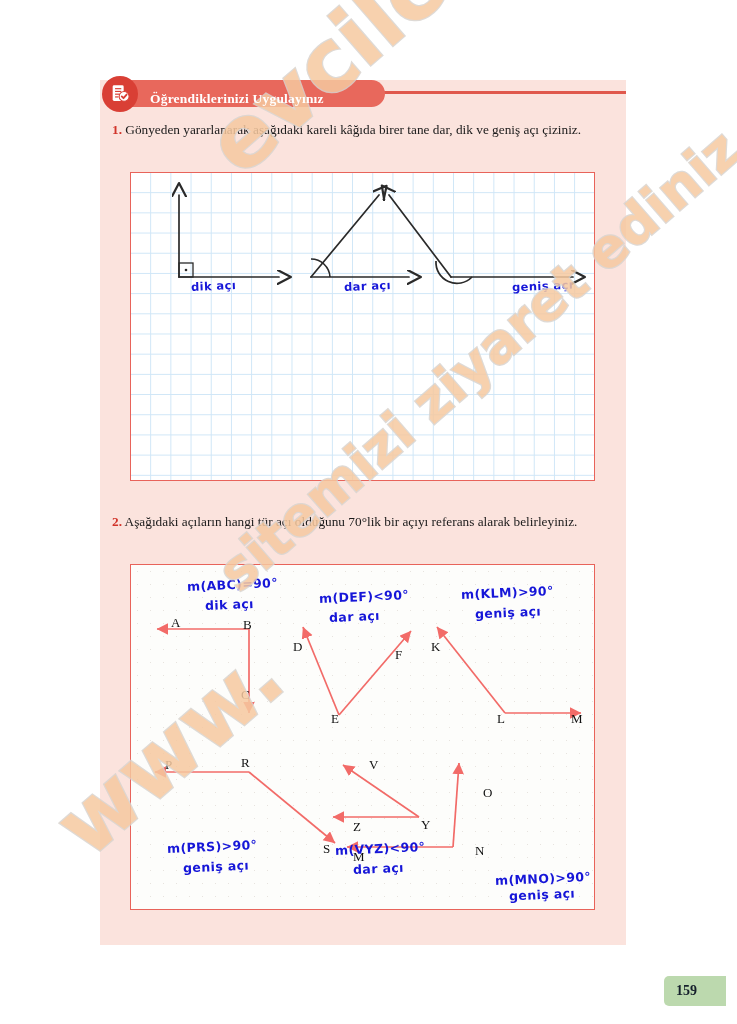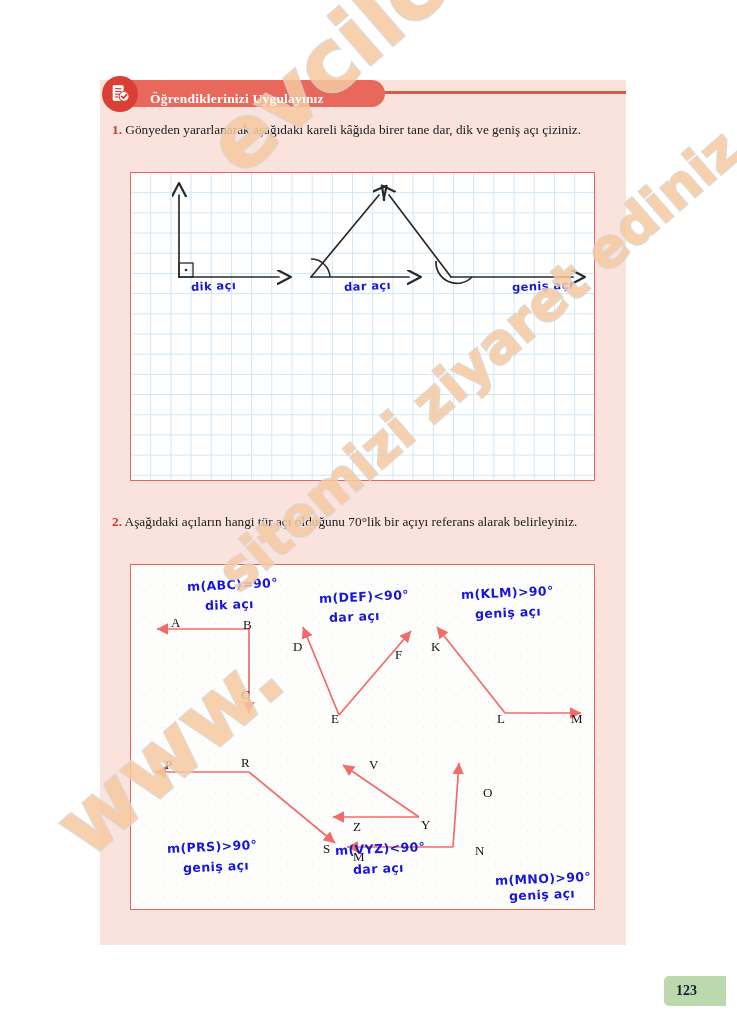--- a/index.html
+++ b/index.html
@@ -285,15 +285,15 @@
     <span class="hand big" style="left:222px;top:296px;">dar açı</span>
 
     <span class="hand big" style="left:364px;top:306px;">m(MNO)&gt;90°</span>
     <span class="hand big" style="left:378px;top:322px;">geniş açı</span>
   </div>
 
   <div class="wm" id="wm1">evcilcevap.com</div>
   <div class="wm" id="wm2">www.</div>
   <div class="wm" id="wm3">sitemizi ziyaret ediniz</div>
 
-  <div class="pagenum">123</div>
+  <div class="pagenum">159</div>
 
 </div>
 
 </body></html>

